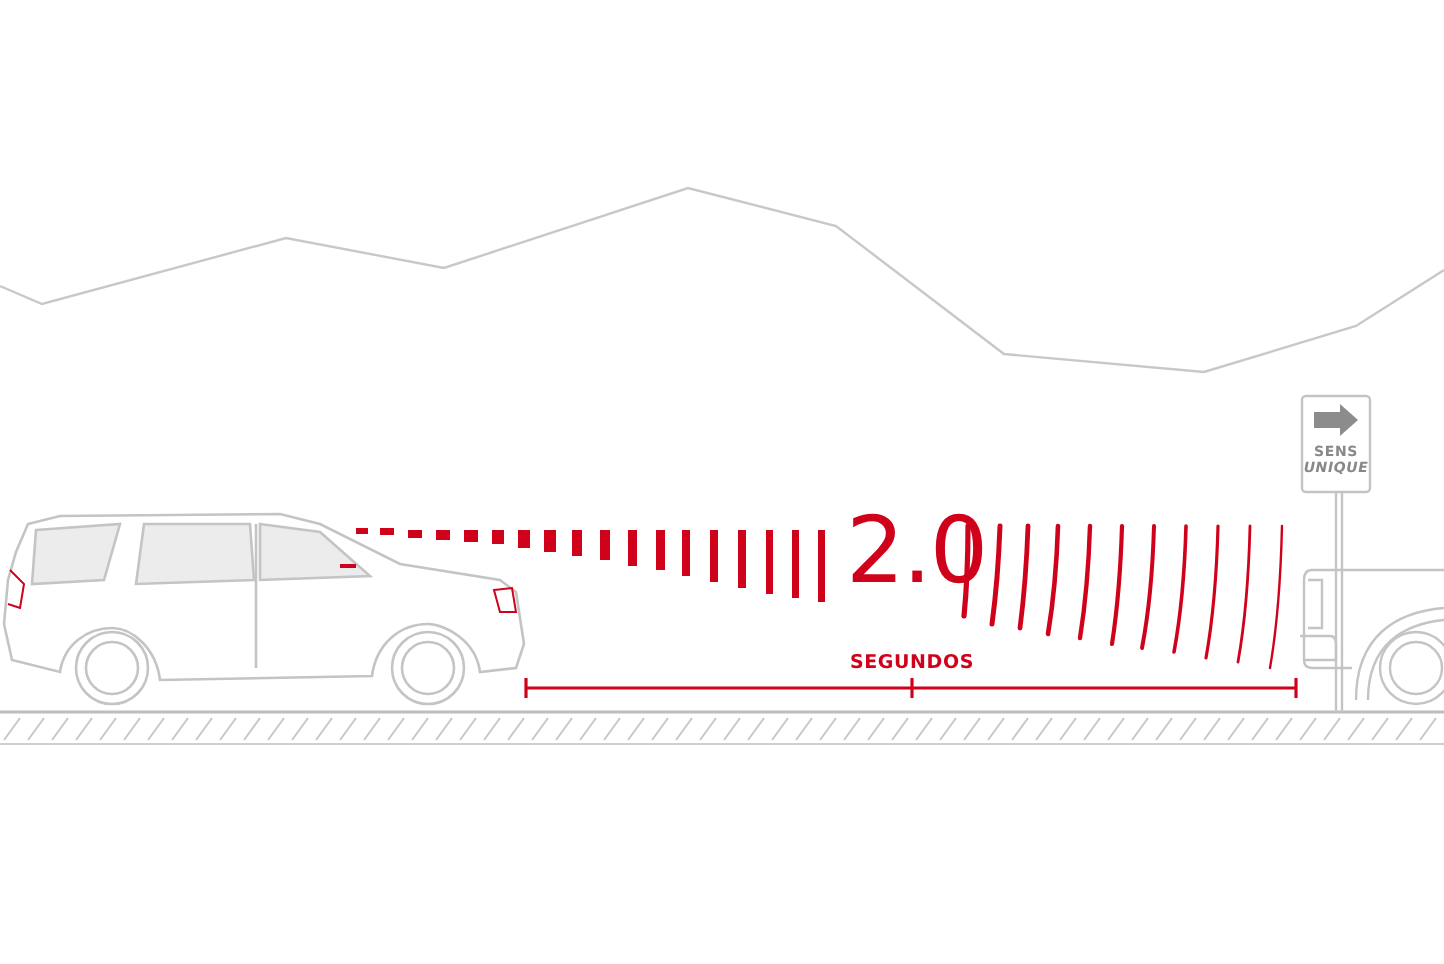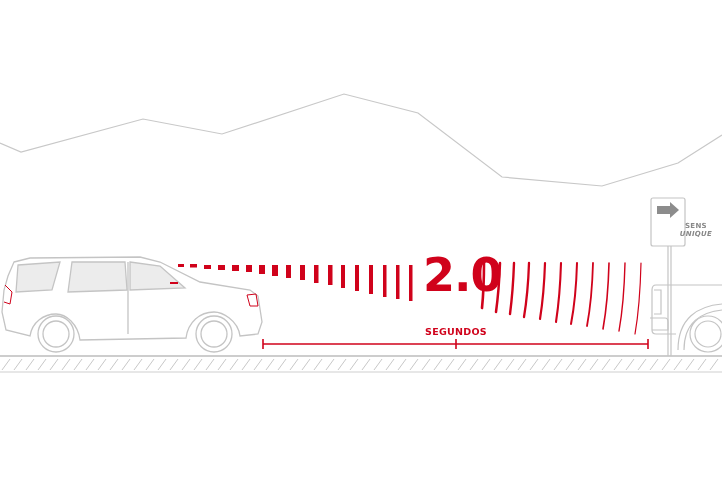--- a/index.html
+++ b/index.html
@@ -1,20 +1,20 @@
 <!DOCTYPE html>
 <html><head>
 <meta charset="utf-8">
 <style>
   html, body { margin: 0; padding: 0; background: #ffffff; }
   body { width: 722px; height: 482px; overflow: hidden; position: relative; font-family: "Liberation Sans", sans-serif; }
   #scene { position: absolute; left: 0; top: 0; width: 722px; height: 482px; }
-  .label-time { position: absolute; left: 423px; top: 252px; font-family: "DejaVu Sans", sans-serif; font-weight: bold; font-size: 46px; line-height: 46px; color: #d0021b; letter-spacing: -1px; }
+  .label-time { position: absolute; left: 423px; top: 252px; font-family: "DejaVu Sans", sans-serif; font-weight: normal; font-size: 46px; line-height: 46px; color: #d0021b; letter-spacing: -1px; }
   .label-unit { position: absolute; left: 425px; top: 299px; font-family: "DejaVu Sans", sans-serif; font-weight: bold; font-size: 9.5px; line-height: 10px; color: #d0021b; letter-spacing: 0.3px; margin-top: 28px; }
-  .sign-text { position: absolute; left: 651px; width: 34px; text-align: center; font-family: "DejaVu Sans", sans-serif; font-size: 7px; line-height: 8px; color: #888; font-weight: bold; letter-spacing: 0.3px; margin-left: 28px; }
+  .sign-text { position: absolute; left: 651px; width: 34px; text-align: center; font-family: "DejaVu Sans", sans-serif; font-size: 7px; line-height: 8px; color: #888; font-weight: bold; letter-spacing: 0.3px; }
 </style>
 </head>
 <body>
 
 <svg id="scene" viewBox="0 0 722 482" xmlns="http://www.w3.org/2000/svg">
 
   <polyline points="0,143 21,152 143,119 222,134 344,94 418,113 502,177 602,186 678,163 722,135" fill="none" stroke="#c8c8c8" stroke-width="1.2"></polyline>
 
   <g>
     <line x1="0" y1="356" x2="722" y2="356" stroke="#bdbdbd" stroke-width="1.5"></line>

